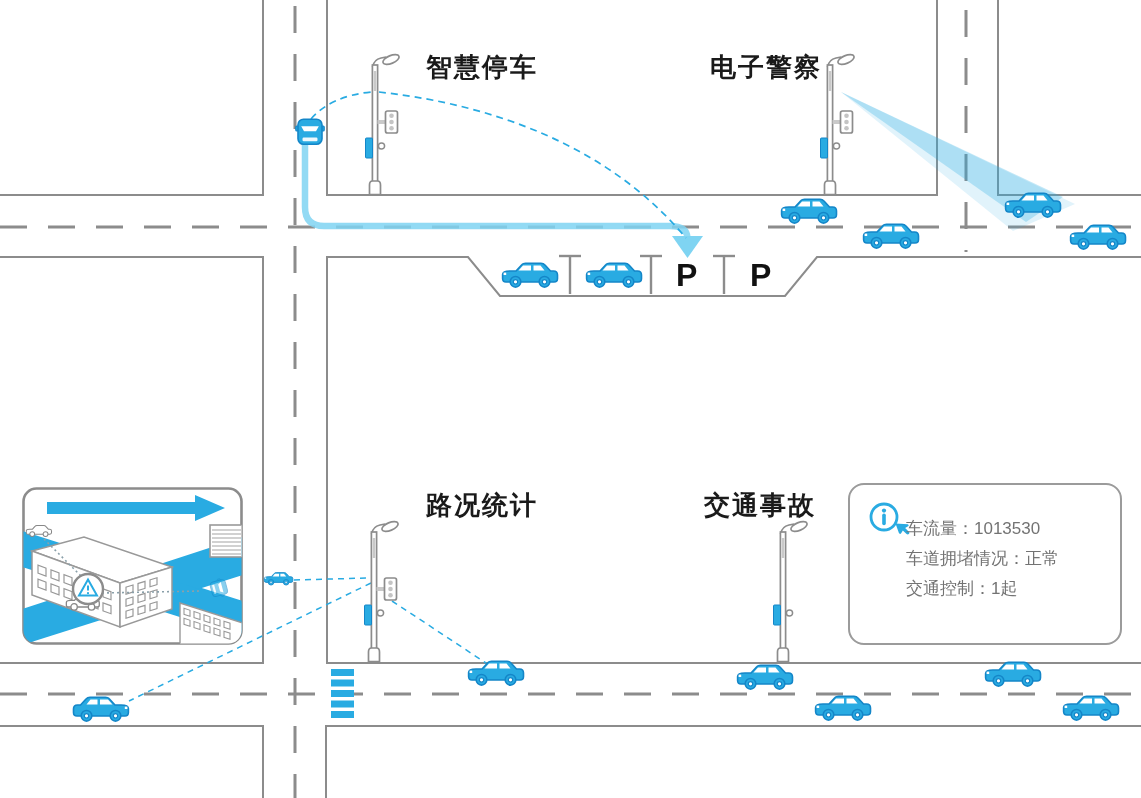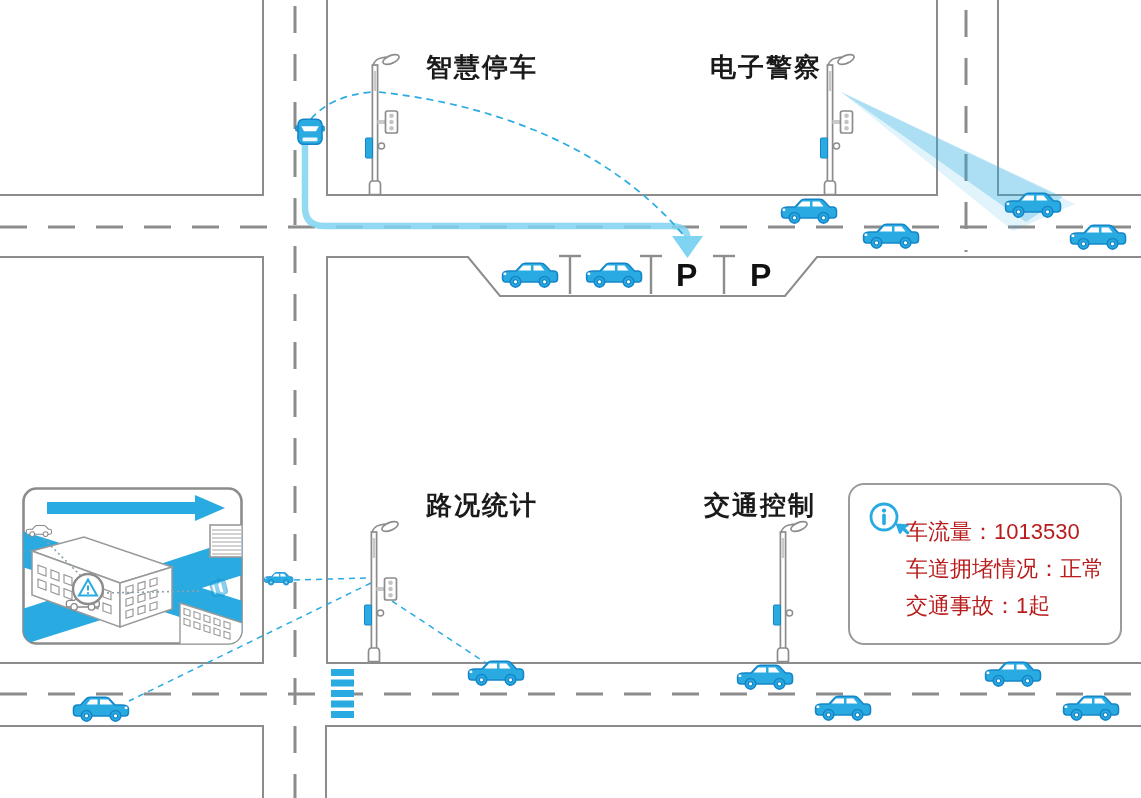--- a/index.html
+++ b/index.html
@@ -7,21 +7,21 @@
          font-family:"Liberation Sans", sans-serif;}
   .scene-svg{position:absolute;left:0;top:0;}
   .feature-label{position:absolute;font-size:26px;font-weight:700;color:#1a1a1a;
                  letter-spacing:2px;white-space:nowrap;}
   .p-mark{position:absolute;font-size:32px;font-weight:700;color:#111;line-height:1;}
   .info-panel{position:absolute;left:848px;top:483px;width:274px;height:162px;
               border:2px solid #9b9b9b;border-radius:16px;background:#fff;box-sizing:border-box;}
   .info-icon{position:absolute;left:18px;top:16px;width:46px;height:46px;}
   .info-lines{position:absolute;left:56px;top:32px;right:10px;display:flex;
               flex-direction:column;gap:7px;}
-  .info-line{font-size:22px;color:#b91c1c;white-space:nowrap;}
+  .info-line{font-size:17px;color:#737373;white-space:nowrap;}
 </style>
 </head>
 <body>
 
 <div class="stage">
 
 <svg class="scene-svg" width="1141" height="798" viewBox="0 0 1141 798">
   <defs>
 
     <g id="car-side">
@@ -262,33 +262,33 @@
         <rect x="25" y="15" width="150" height="12"></rect>
         <polygon points="173,8 173,34 203,21"></polygon>
       </g>
     </g>
   </g>
 </svg>
 
 <div class="feature-label" style="left:426px;top:50px;">智慧停车</div>
 <div class="feature-label" style="left:710px;top:50px;text-align:right;">电子警察</div>
 <div class="feature-label" style="left:426px;top:488px;">路况统计</div>
-<div class="feature-label" style="left:704px;top:488px;">交通控制</div>
+<div class="feature-label" style="left:704px;top:488px;">交通事故</div>
 
 <div class="p-mark" style="left:676px;top:259px;">P</div>
 <div class="p-mark" style="left:750px;top:259px;">P</div>
 
 <div class="info-panel">
   <svg class="info-icon" viewBox="0 0 46 46">
     <circle cx="16" cy="16" r="13" fill="none" stroke="#29ABE2" stroke-width="2.8"></circle>
     <circle cx="16" cy="9.6" r="2.1" fill="#29ABE2"></circle>
     <line x1="16" y1="14.2" x2="16" y2="22.5" stroke="#29ABE2" stroke-width="3.6" stroke-linecap="round"></line>
     <path d="M27.5,22.5 l3.4,9.6 c0.35,1 1.7,1.1 2.25,0.2 l1.7,-2.9 3.7,3.7 c0.65,0.65 1.7,0.65 2.3,0
              c0.65,-0.65 0.65,-1.7 0,-2.3 l-3.7,-3.7 2.9,-1.75 c0.95,-0.55 0.75,-1.9 -0.25,-2.2 z" fill="#29ABE2"></path>
   </svg>
   <div class="info-lines">
     <div class="info-line">车流量：1013530</div>
     <div class="info-line">车道拥堵情况：正常</div>
-    <div class="info-line">交通事故：1起</div>
+    <div class="info-line">交通控制：1起</div>
   </div>
 </div>
 
 </div>
 
 </body></html>

